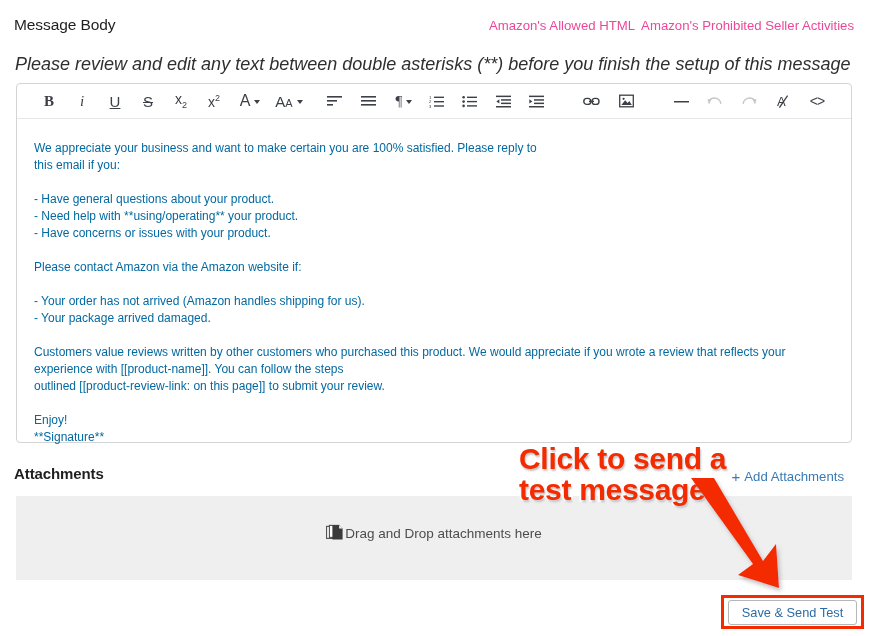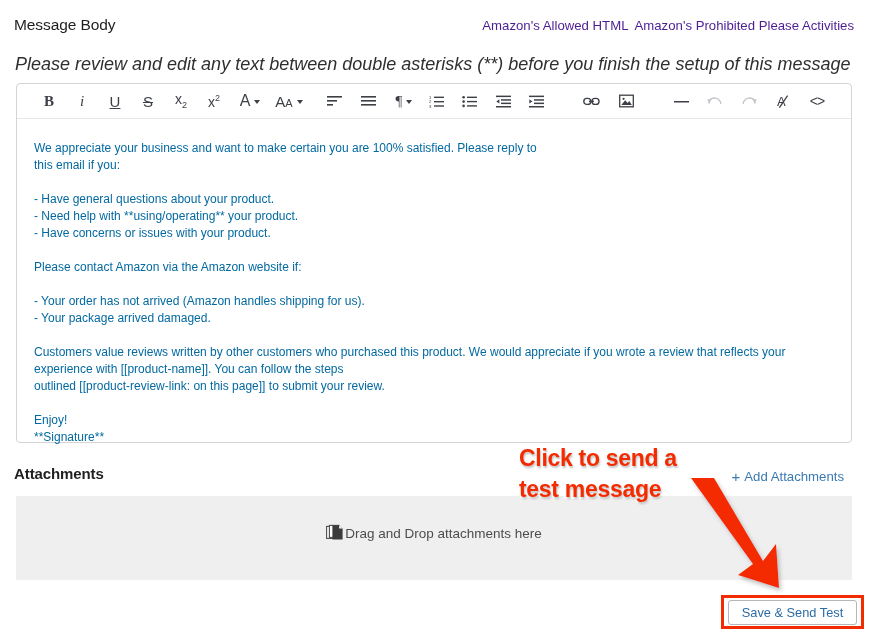--- a/index.html
+++ b/index.html
@@ -30,21 +30,21 @@
     color: #1f1f1f;
     letter-spacing: -0.1px;
   }
   .header-links {
     position: absolute;
     right: 16px; top: 18px;
     font-size: 13.2px;
     white-space: nowrap;
   }
   .header-links a {
-    color: #4c1d95;
+    color: #ec4899;
     text-decoration: none;
     cursor: pointer;
   }
   .header-links .gap { display: inline-block; width: 6px; }
 
   
   .instruction {
     position: absolute;
     left: 15px; top: 54px;
     font-size: 18px;
@@ -187,21 +187,21 @@
     justify-content: center;
     padding: 0;
     box-sizing: border-box;
   }
 
   
   .annotation {
     position: absolute;
     left: 519px; top: 443px;
     width: 230px;
-    font-size: 23px;
+    font-size: 30px;
     font-weight: bold;
     font-family: "Liberation Sans", sans-serif;
     color: #f42b00;
     line-height: 31px;
     letter-spacing: -0.3px;
     -webkit-text-stroke: 3.5px #ffffff;
     paint-order: stroke fill;
     text-shadow: 1px 2px 2px rgba(120,120,120,0.45);
     pointer-events: none;
     white-space: pre-line;
@@ -212,21 +212,21 @@
     width: 130px; height: 122px;
     pointer-events: none;
   }
 </style>
 </head>
 <body>
 
 <div class="header-row">
   <div class="page-title">Message Body</div>
   <div class="header-links">
-    <a href="#">Amazon's Allowed HTML</a><span class="gap"></span><a href="#">Amazon's Prohibited Please Activities</a>
+    <a href="#">Amazon's Allowed HTML</a><span class="gap"></span><a href="#">Amazon's Prohibited Seller Activities</a>
   </div>
 </div>
 
 <div class="instruction">Please review and edit any text between double asterisks (**) before you finish the setup of this message</div>
 
 <div class="editor">
 
   <div class="toolbar">
 
     <div class="tb-btn" style="left:22px;width:20px;">

